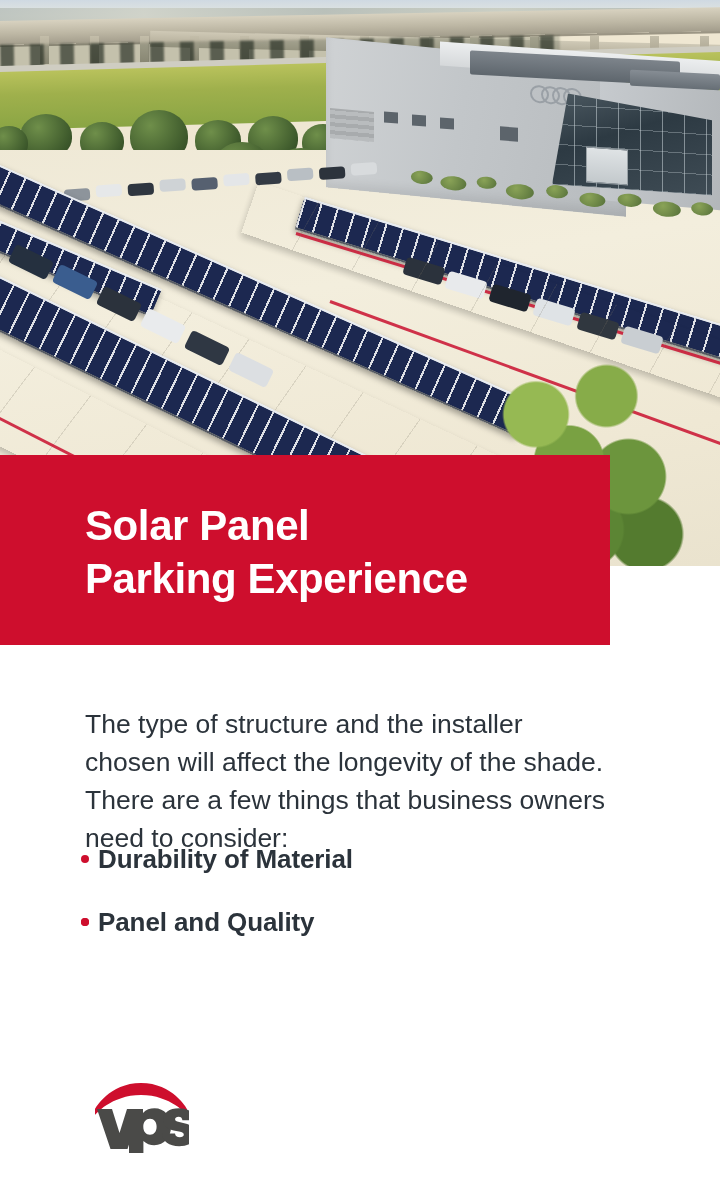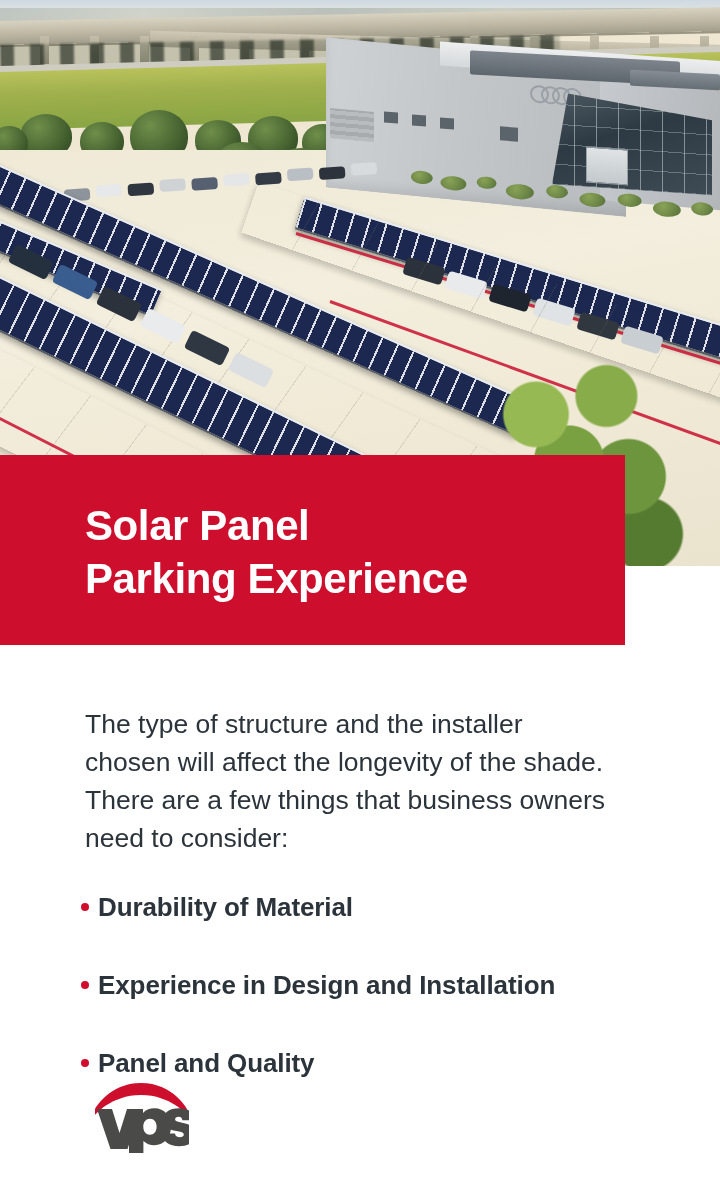--- a/index.html
+++ b/index.html
@@ -225,21 +225,20 @@
     filter: saturate(1.05);
   }
 
   
   .banner {
     position: absolute;
     left: 0; top: 455px;
     width: 610px; height: 190px;
     background: #ce0e2d;
     z-index: 5;
-    padding-left: 15px;
   }
   .banner h1 {
     margin: 0;
     position: absolute;
     left: 85px; top: 44px;
     color: #ffffff;
     font-family: "Liberation Sans", sans-serif;
     font-size: 42px;
     font-weight: bold;
     line-height: 53px;
@@ -272,21 +271,20 @@
   }
   .bullets li {
     position: relative;
     padding-left: 18px;
     margin-bottom: 33px;
     color: #2b333b;
     font-size: 26px;
     font-weight: bold;
     line-height: 30px;
     letter-spacing: -0.1px;
-    margin-top: 48px;
   }
   .bullets li .dot {
     position: absolute;
     left: 1px; top: 11px;
     width: 8px; height: 8px;
     border-radius: 50%;
     background: #ce0e2d;
     display: block;
   }
 
@@ -442,21 +440,20 @@
   <div class="content">
     <p class="body-copy">The type of structure and the installer chosen will affect the longevity of the shade. There are a few things that business owners need to consider:</p>
 
     <ul class="bullets">
       <li>
         <span class="dot"></span>
         <span>Durability of Material</span>
       </li>
       <li>
         <span class="dot"></span>
-        <span>Experience in Design and Installation</span>
       </li>
       <li>
         <span class="dot"></span>
         <span>Panel and Quality</span>
       </li>
     </ul>
   </div>
 
   <div class="logo">
     <svg width="96" height="74" viewBox="0 0 96 74">

